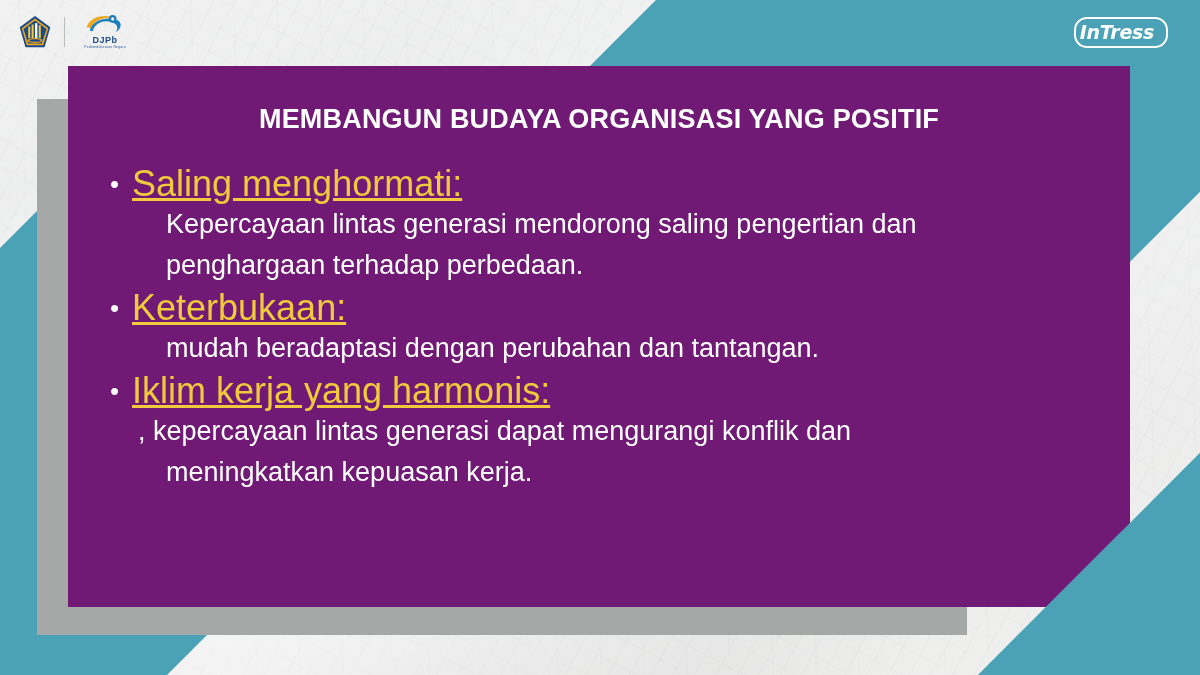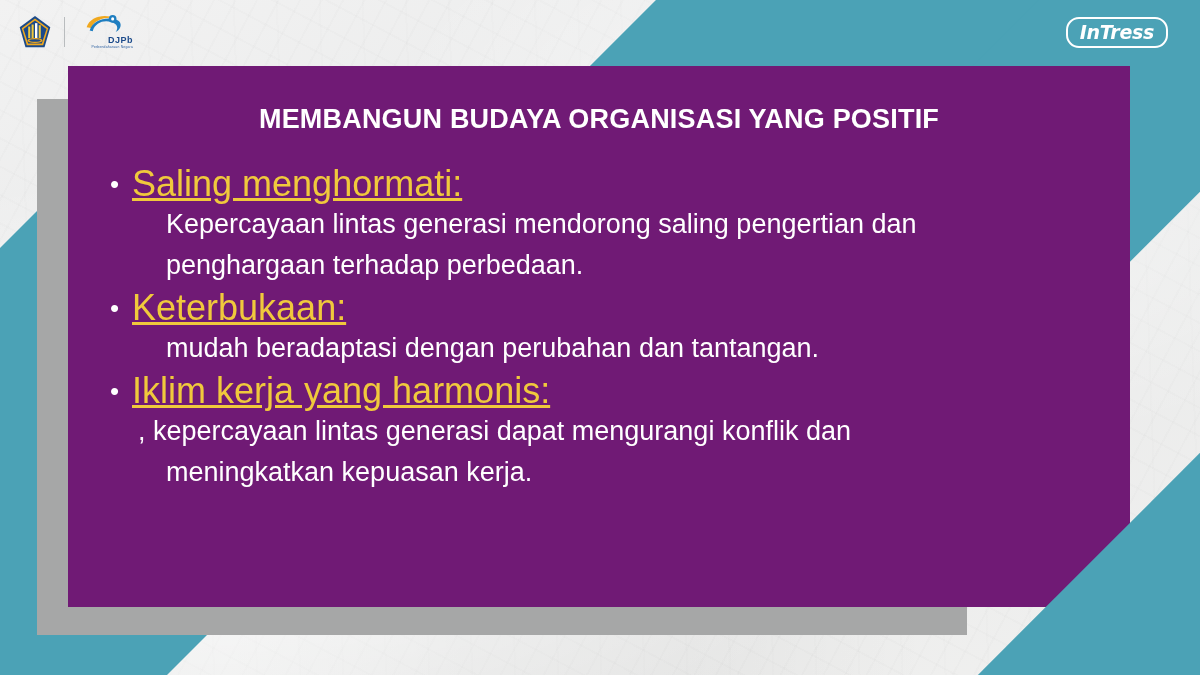--- a/index.html
+++ b/index.html
@@ -185,21 +185,21 @@
   .logo-sep {
     width: 1px;
     height: 30px;
     background: #b9bcbe;
     margin: 0 12px;
   }
   .logo-djpb {
     width: 56px;
     height: 40px;
     position: relative;
-    text-align: right;
+    text-align: center;
   }
   .djpb-mark { display:block; margin: 0 auto; }
   .djpb-text {
     font-size: 9px;
     font-weight: bold;
     color: #1b4a8a;
     letter-spacing: 0.5px;
     line-height: 9px;
     margin-top: 1px;
   }
@@ -212,21 +212,21 @@
   }
 
   
   .intress {
     position: absolute;
     right: 32px;
     top: 17px;
     z-index: 8;
     border: 2px solid #ffffff;
     border-radius: 13px;
-    padding: 3px 12px 4px 12px;
+    padding: 3px 12px 4px 4px;
     color: #ffffff;
     font-size: 19px;
     font-weight: bold;
     font-style: italic;
     letter-spacing: -0.3px;
     font-family: "DejaVu Sans", sans-serif;
     line-height: 20px;
   }
 </style>
 </head>

